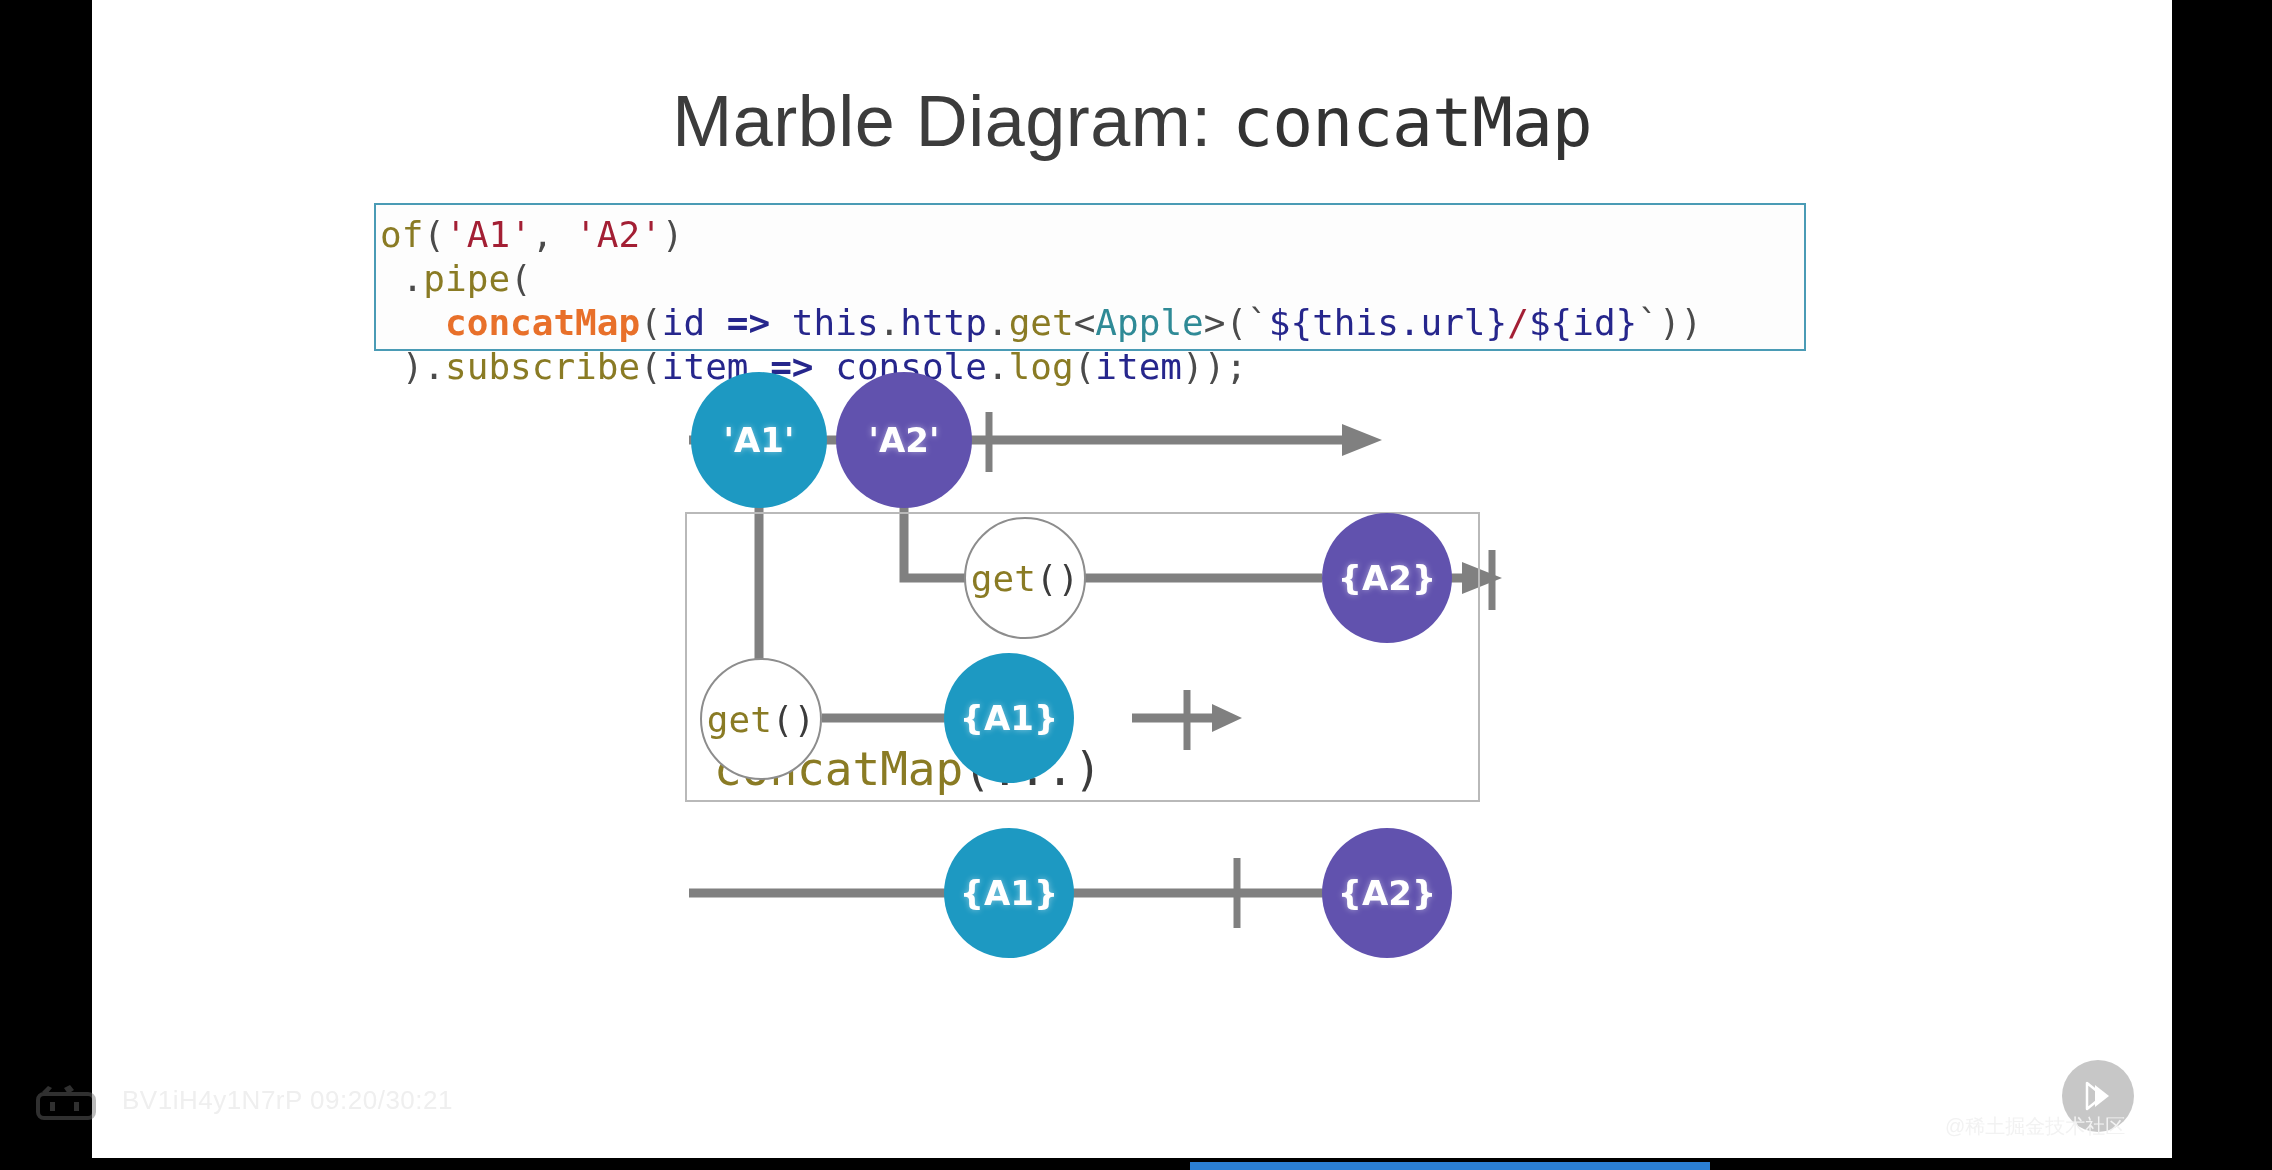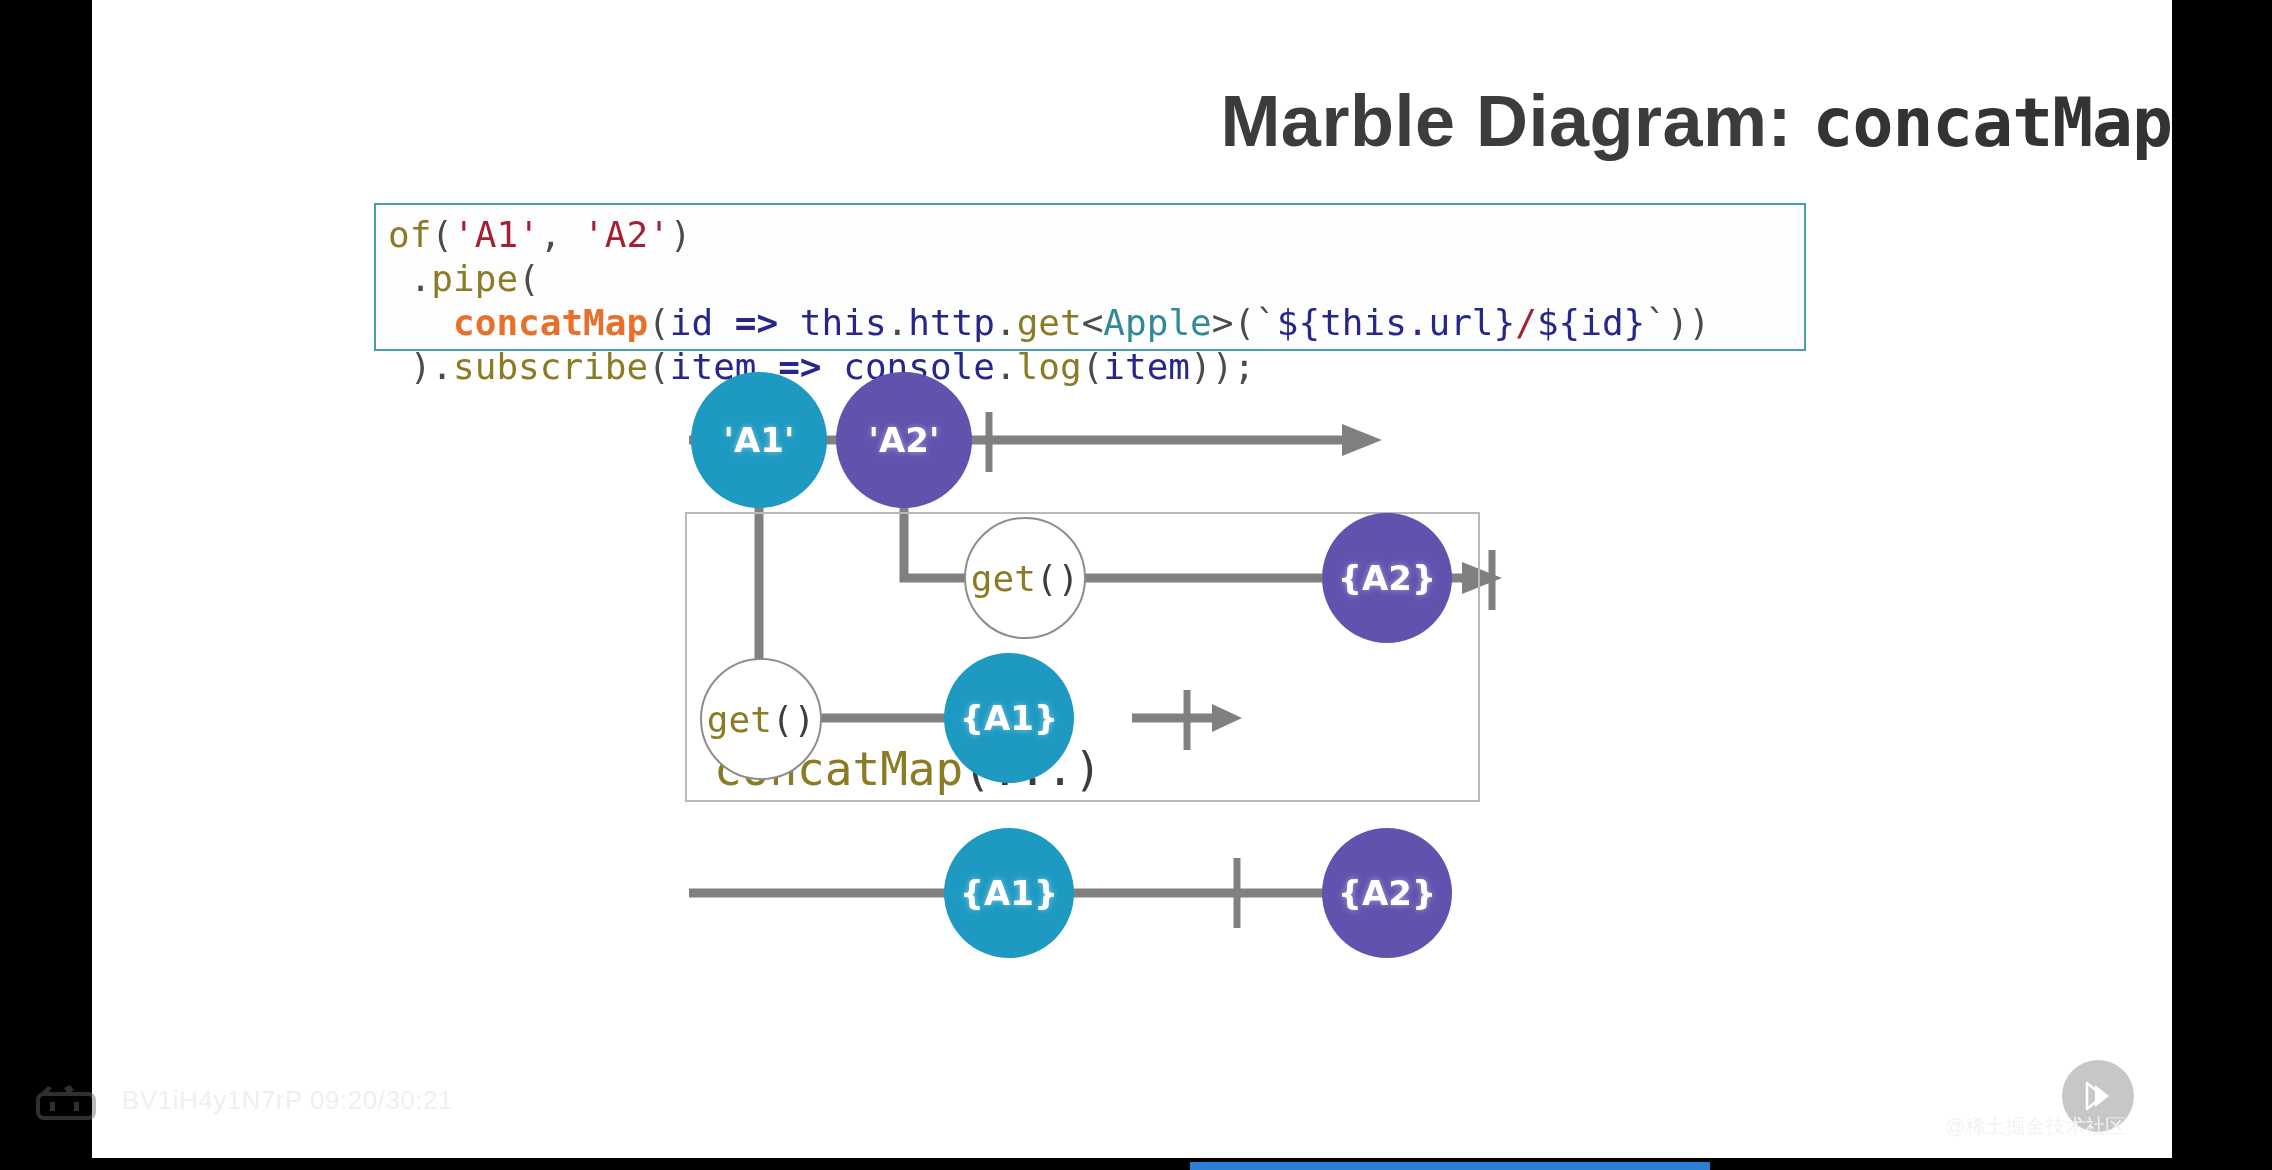--- a/index.html
+++ b/index.html
@@ -29,45 +29,45 @@
     width: 2080px;
     height: 1158px;
     background: #ffffff;
   }
 
   #title {
     position: absolute;
     left: 0;
     top: 80px;
     width: 2080px;
-    text-align: right;
+    text-align: center;
     font-size: 72px;
     color: #3c3c3c;
-    font-weight: 700;
+    font-weight: 400;
     letter-spacing: 0.5px;
     white-space: nowrap;
   }
   #title .mono {
     font-family: "DejaVu Sans Mono", monospace;
     font-size: 68px;
     color: #333333;
     letter-spacing: -1px;
   }
 
   
   #code-block {
     position: absolute;
     left: 282px;
     top: 203px;
     width: 1432px;
     height: 148px;
     border: 2px solid #4a9bb5;
     background: #fdfdfd;
     box-sizing: border-box;
-    padding: 8px 0 0 12px;
+    padding: 8px 0 0 4px;
     font-family: "DejaVu Sans Mono", monospace;
     font-size: 36px;
     line-height: 44px;
     white-space: pre;
     color: #4b4b4b;
   }
   .tok-fn      { color: #8a7b24; }
   .tok-str     { color: #a31f34; }
   .tok-punc    { color: #4b4b4b; }
   .tok-var     { color: #26268c; }

